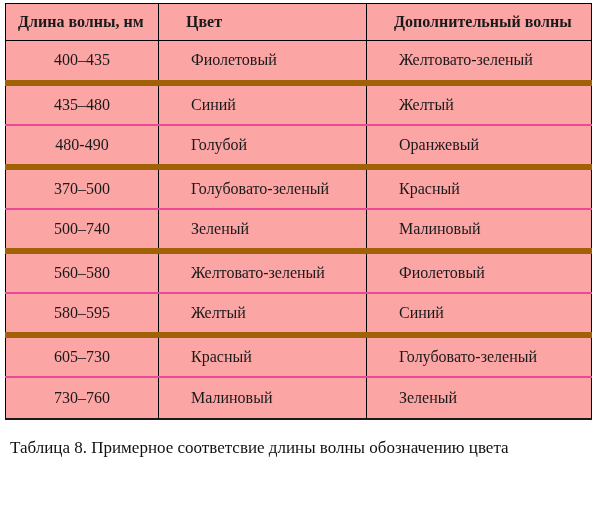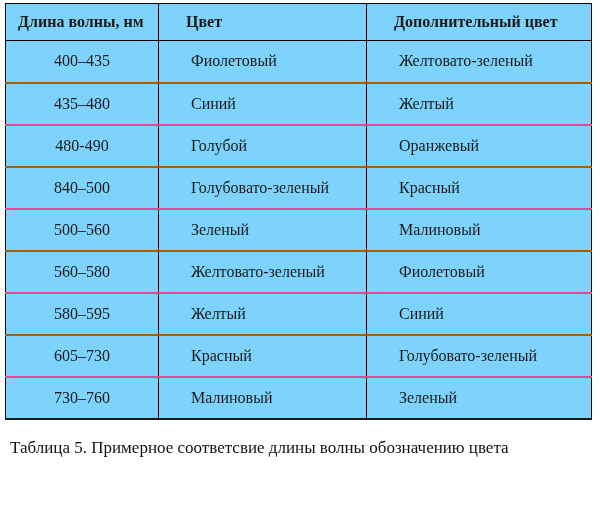--- a/index.html
+++ b/index.html
@@ -18,21 +18,21 @@
     width: 600px;
     height: 521px;
     background: #ffffff;
   }
   table.wave {
     border-collapse: collapse;
     margin: 3px 0 0 5px;
     table-layout: fixed;
     border: 1px solid #000000;
     border-bottom: 2px solid #1a1a1a;
-    background: #7dd3fc;
+    background: #fca5a5;
   }
   col.c1 { width: 153px; }
   col.c2 { width: 208px; }
   col.c3 { width: 225px; }
   th, td {
     border-left: 1px solid #000000;
     font-size: 16px;
     vertical-align: middle;
     padding: 0;
     overflow: hidden;
@@ -44,21 +44,21 @@
     font-weight: bold;
     text-align: left;
     border-bottom: 1px solid #000000;
   }
   tr.head th.w { padding-left: 12px; }
   tr.head th.c, tr.head th.a { padding-left: 27px; }
   tr.data { height: 42px; }
   tr.data td.w { text-align: center; }
   tr.data td.c, tr.data td.a { text-align: left; padding-left: 32px; }
   
-  tr.data.sep-gray td { border-bottom: 2px solid #a16207; }
+  tr.data.sep-gray td { border-bottom: 6px solid #a16207; }
   tr.data.sep-black td { border-bottom: 2px solid #ec4899; }
   tr.data:last-child td { border-bottom: none; }
   .caption {
     margin: 18px 0 0 10px;
     font-size: 17px;
     color: #111111;
   }
 </style>
 </head>
 <body>
@@ -68,45 +68,45 @@
   <table class="wave">
     <colgroup>
       <col class="c1">
         <col class="c2">
         <col class="c3">
     </colgroup>
     <tbody>
       <tr class="head">
         <th class="w">Длина волны, нм</th>
         <th class="c">Цвет</th>
-        <th class="a">Дополнительный цвет</th>
+        <th class="a">Дополнительный волны</th>
       </tr>
 
       <tr class="data sep-gray">
         <td class="w">400–435</td>
         <td class="c">Фиолетовый</td>
         <td class="a">Желтовато-зеленый</td>
       </tr>
       <tr class="data sep-black">
         <td class="w">435–480</td>
         <td class="c">Синий</td>
         <td class="a">Желтый</td>
       </tr>
       <tr class="data sep-gray">
         <td class="w">480-490</td>
         <td class="c">Голубой</td>
         <td class="a">Оранжевый</td>
       </tr>
       <tr class="data sep-black">
-        <td class="w">840–500</td>
+        <td class="w">370–500</td>
         <td class="c">Голубовато-зеленый</td>
         <td class="a">Красный</td>
       </tr>
       <tr class="data sep-gray">
-        <td class="w">500–560</td>
+        <td class="w">500–740</td>
         <td class="c">Зеленый</td>
         <td class="a">Малиновый</td>
       </tr>
       <tr class="data sep-black">
         <td class="w">560–580</td>
         <td class="c">Желтовато-зеленый</td>
         <td class="a">Фиолетовый</td>
       </tr>
       <tr class="data sep-gray">
         <td class="w">580–595</td>
@@ -119,15 +119,15 @@
         <td class="a">Голубовато-зеленый</td>
       </tr>
       <tr class="data">
         <td class="w">730–760</td>
         <td class="c">Малиновый</td>
         <td class="a">Зеленый</td>
       </tr>
     </tbody>
   </table>
 
-  <div class="caption">Таблица 5. Примерное соответсвие длины волны обозначению цвета</div>
+  <div class="caption">Таблица 8. Примерное соответсвие длины волны обозначению цвета</div>
 
 </div>
 
 </body></html>

